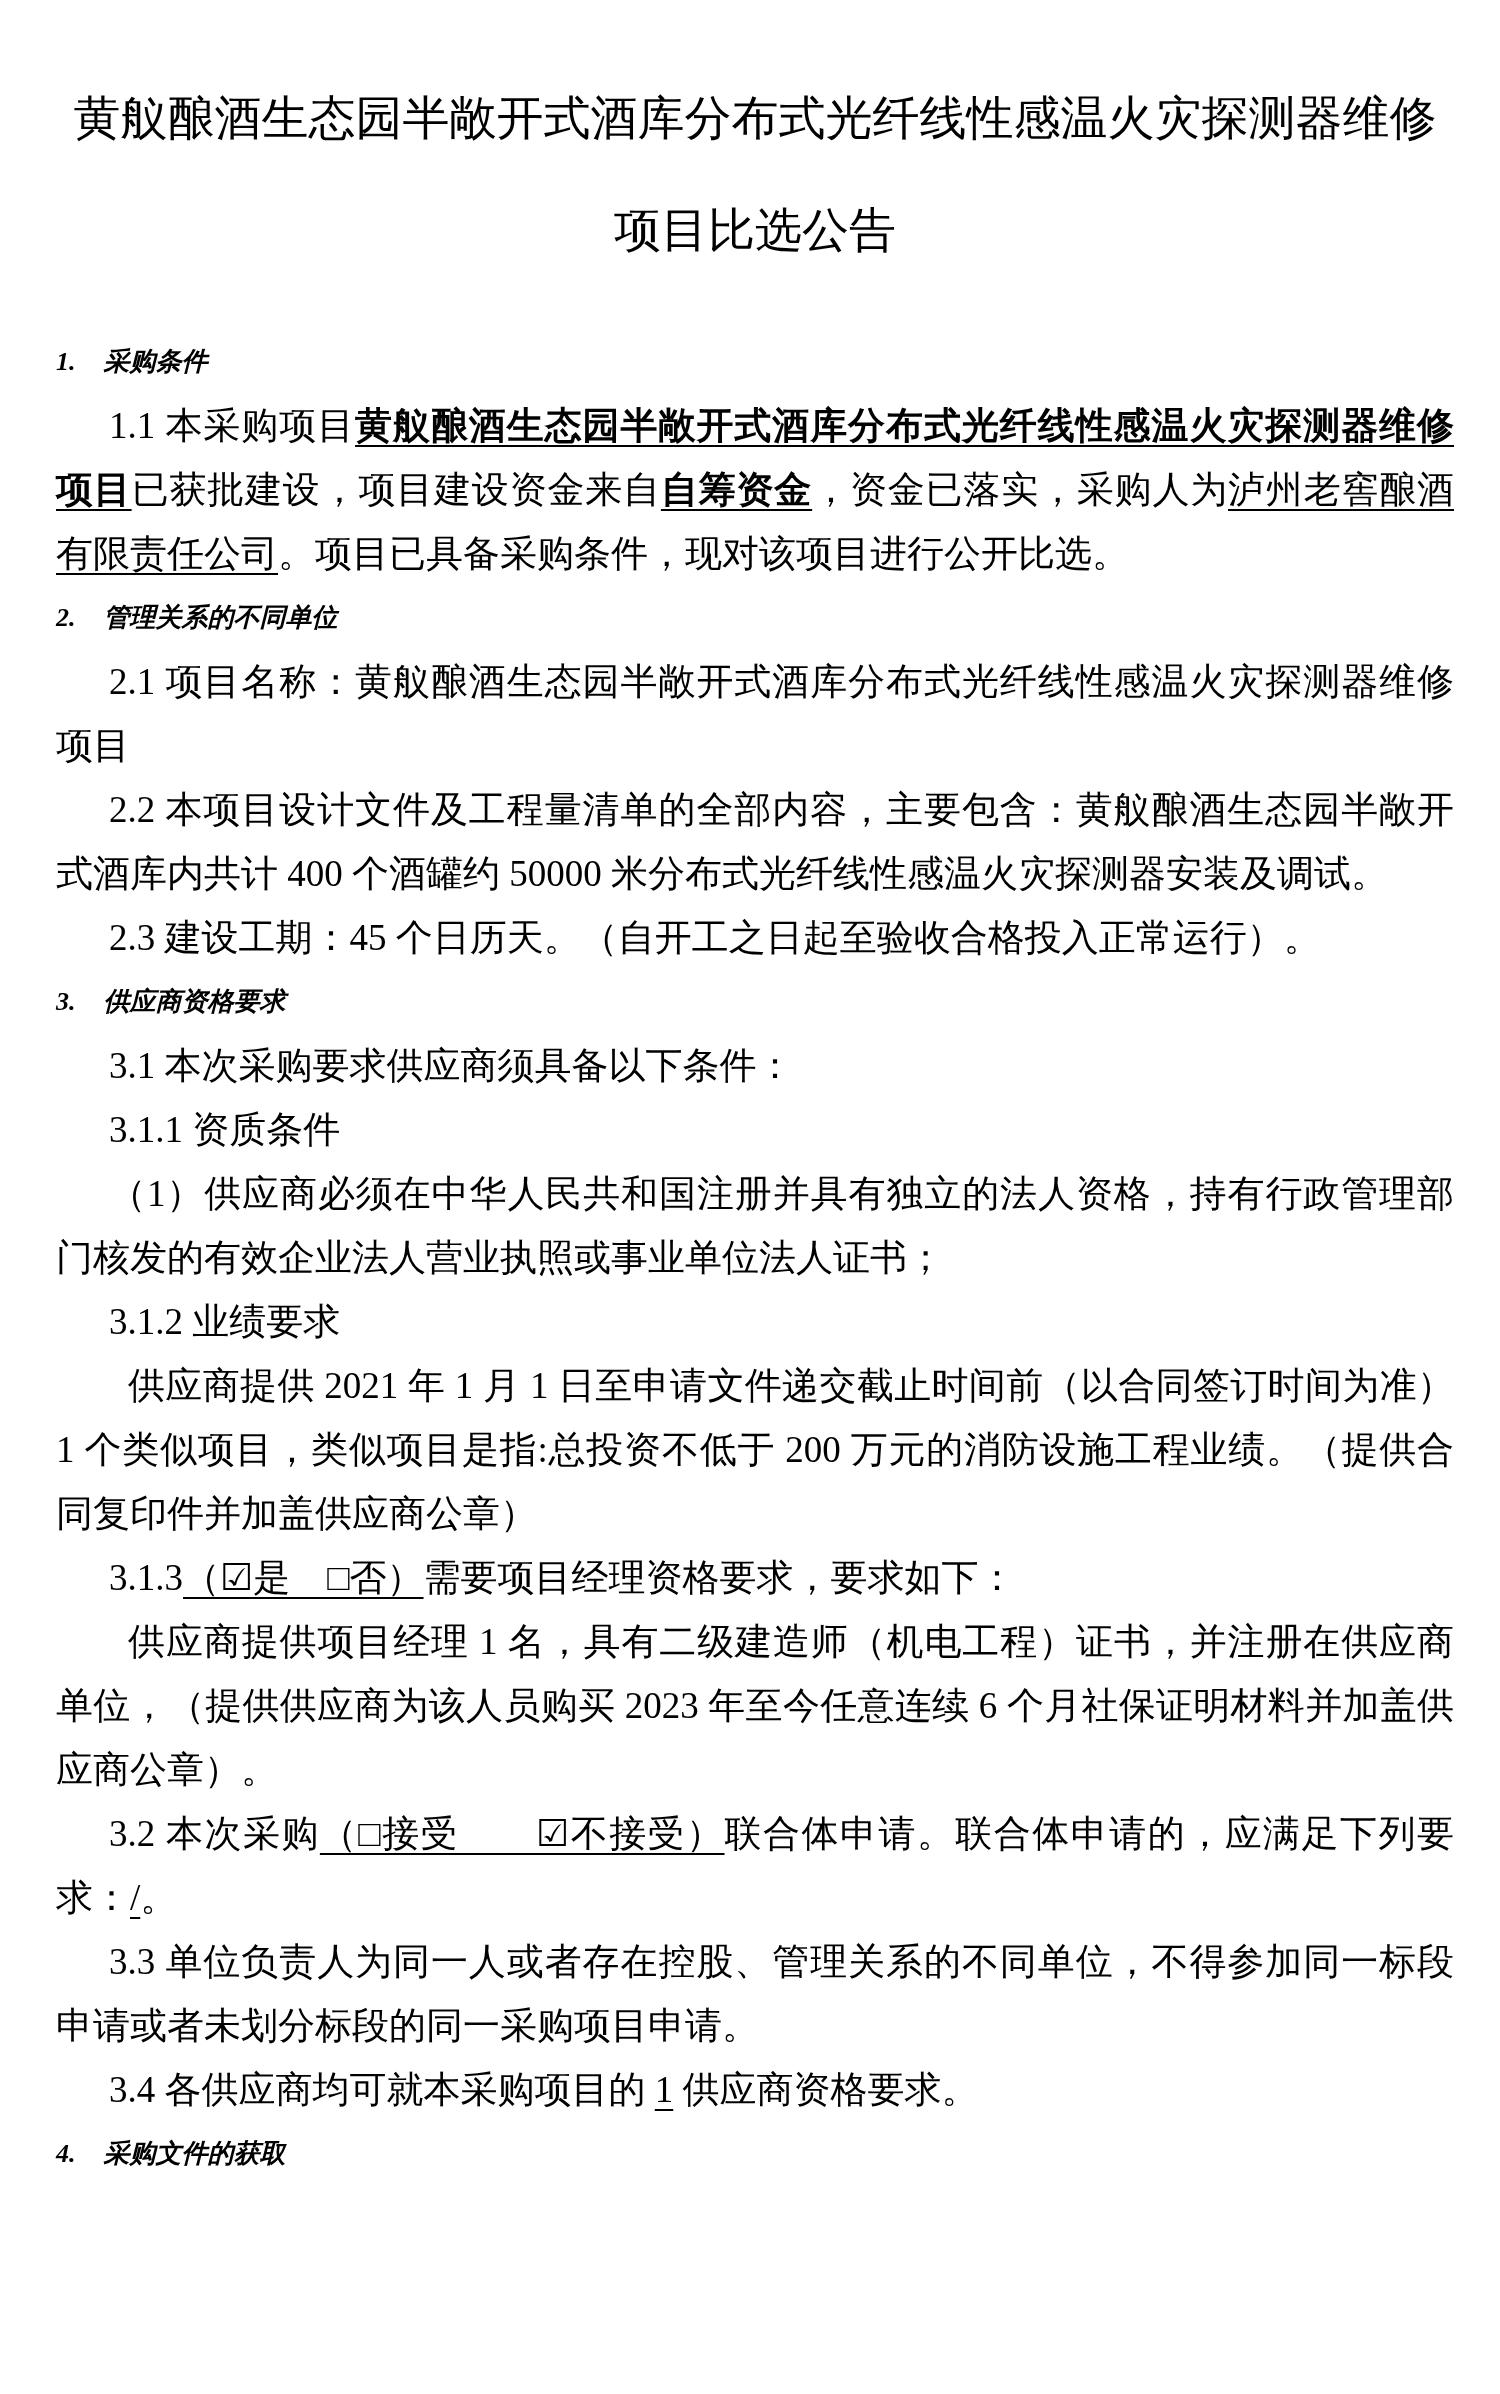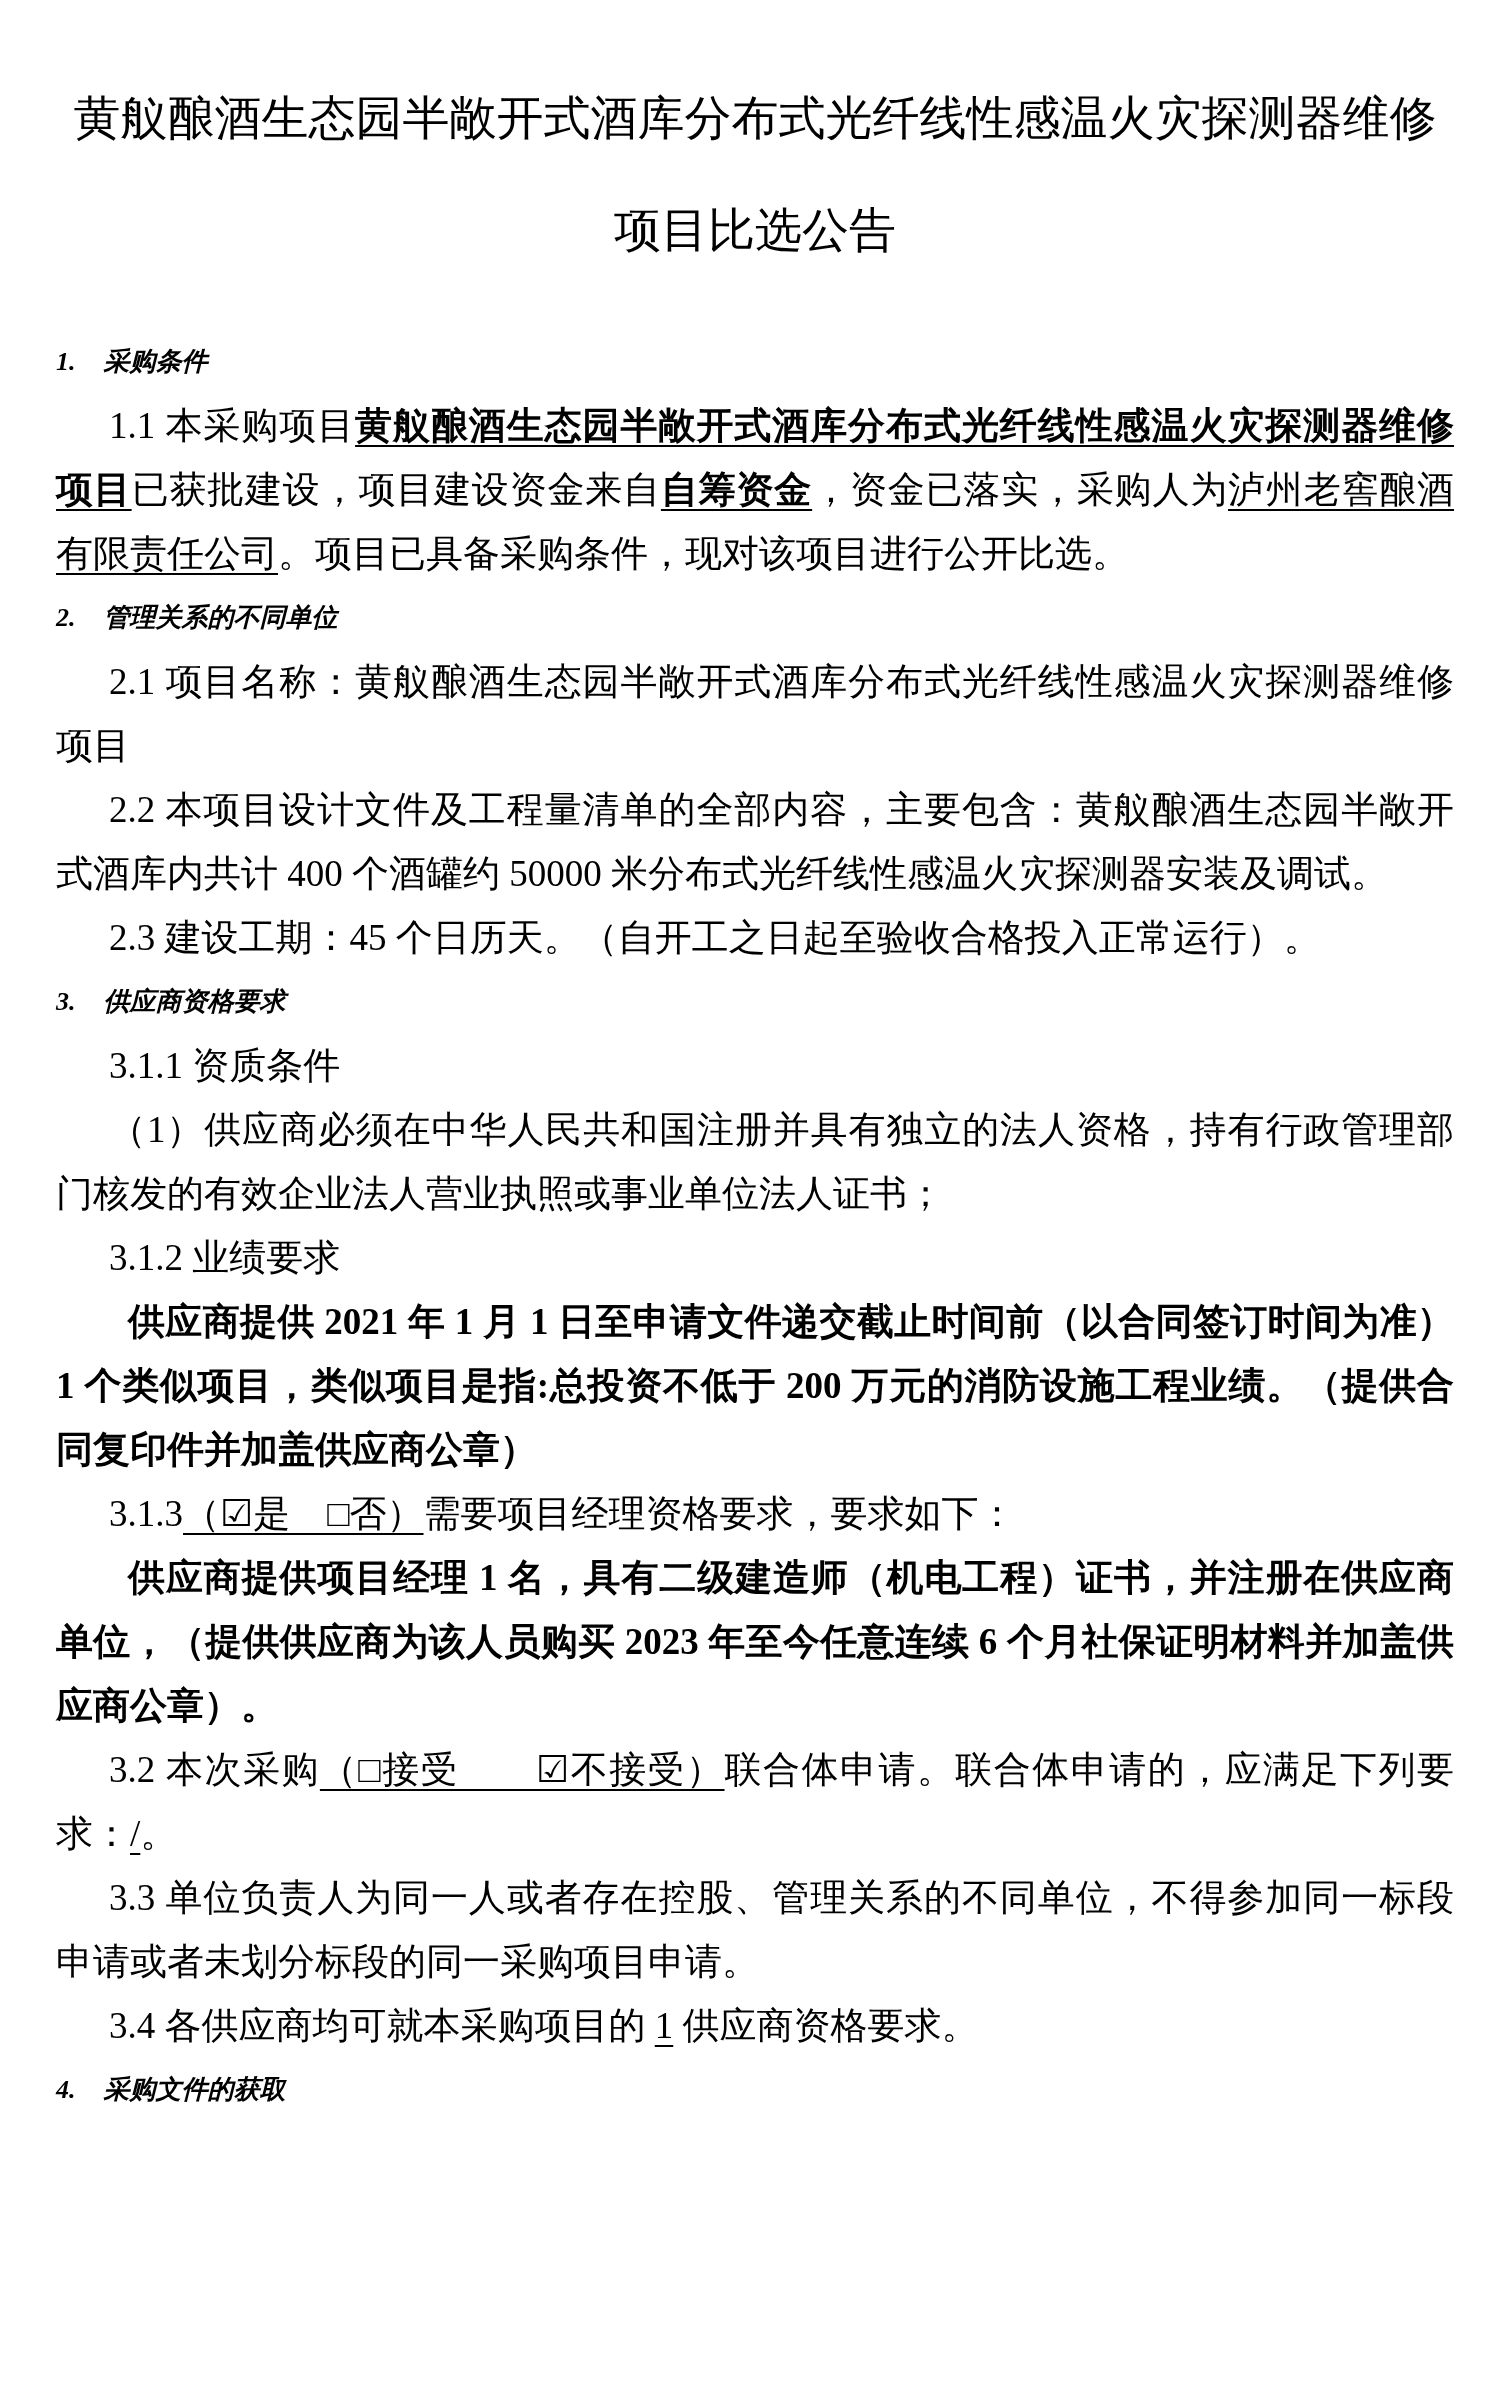--- a/index.html
+++ b/index.html
@@ -7,21 +7,21 @@
     width:1500px;height:2394px;background:#ffffff;color:#000000;
     font-family:"Liberation Serif","DejaVu Serif",serif;
     overflow:hidden;
   }
   .page{box-sizing:border-box;width:1500px;height:2394px;padding:62px 46px 0 56px;background:#fff;}
   .title{ text-align:center;font-weight:normal;font-size:47px;line-height:112px;color:#000;}
   .doc-body{margin-top:44px;font-size:37px;line-height:64px;text-align:justify;text-justify:inter-ideograph;}
   .heading{font-weight:bold;font-size:26px;font-style:italic;}
   .heading .num{display:inline-block;margin-right:28px;}
   .p-num{text-indent:53px;}
-  .p-cn{text-indent:72px;font-weight:bold;}
+  .p-cn{text-indent:72px;}
   .u{text-decoration:underline;text-underline-offset:7px;text-decoration-thickness:2px;}
   .b{font-weight:bold;}
 </style>
 </head>
 <body>
 
 <div class="page">
 
   <div class="title">
     <div>黄舣酿酒生态园半敞开式酒库分布式光纤线性感温火灾探测器维修</div>
@@ -36,20 +36,21 @@
 
 
     <div class="heading"><span class="num">2.</span><span>管理关系的不同单位</span></div>
 
     <div class="p-num">2.1 项目名称：黄舣酿酒生态园半敞开式酒库分布式光纤线性感温火灾探测器维修项目</div>
     <div class="p-num">2.2 本项目设计文件及工程量清单的全部内容，主要包含：黄舣酿酒生态园半敞开式酒库内共计 400 个酒罐约 50000 米分布式光纤线性感温火灾探测器安装及调试。</div>
     <div class="p-num">2.3 建设工期：45 个日历天。（自开工之日起至验收合格投入正常运行）。</div>
 
     <div class="heading"><span class="num">3.</span><span>供应商资格要求</span></div>
 
+    <div class="p-num">3.1 本次采购要求供应商须具备以下条件：</div>
     <div class="p-num">3.1.1 资质条件</div>
     <div class="p-num">（1）供应商必须在中华人民共和国注册并具有独立的法人资格，持有行政管理部门核发的有效企业法人营业执照或事业单位法人证书；</div>
     <div class="p-num">3.1.2 业绩要求</div>
     <div class="p-cn">供应商提供 2021 年 1 月 1 日至申请文件递交截止时间前（以合同签订时间为准）1 个类似项目，类似项目是指:总投资不低于 200 万元的消防设施工程业绩。（提供合同复印件并加盖供应商公章）</div>
 
     <div class="p-num"><span>3.1.3</span><span class="u">（☑是　□否）</span><span>需要项目经理资格要求，要求如下：</span></div>
 
     <div class="p-cn">供应商提供项目经理 1 名，具有二级建造师（机电工程）证书，并注册在供应商单位，（提供供应商为该人员购买 2023 年至今任意连续 6 个月社保证明材料并加盖供应商公章）。</div>
 
     <div class="p-num"><span>3.2 本次采购</span><span class="u">（□接受　　☑不接受）</span><span>联合体申请。联合体申请的，应满足下列要求：</span><span class="u">/</span><span>。</span></div>

